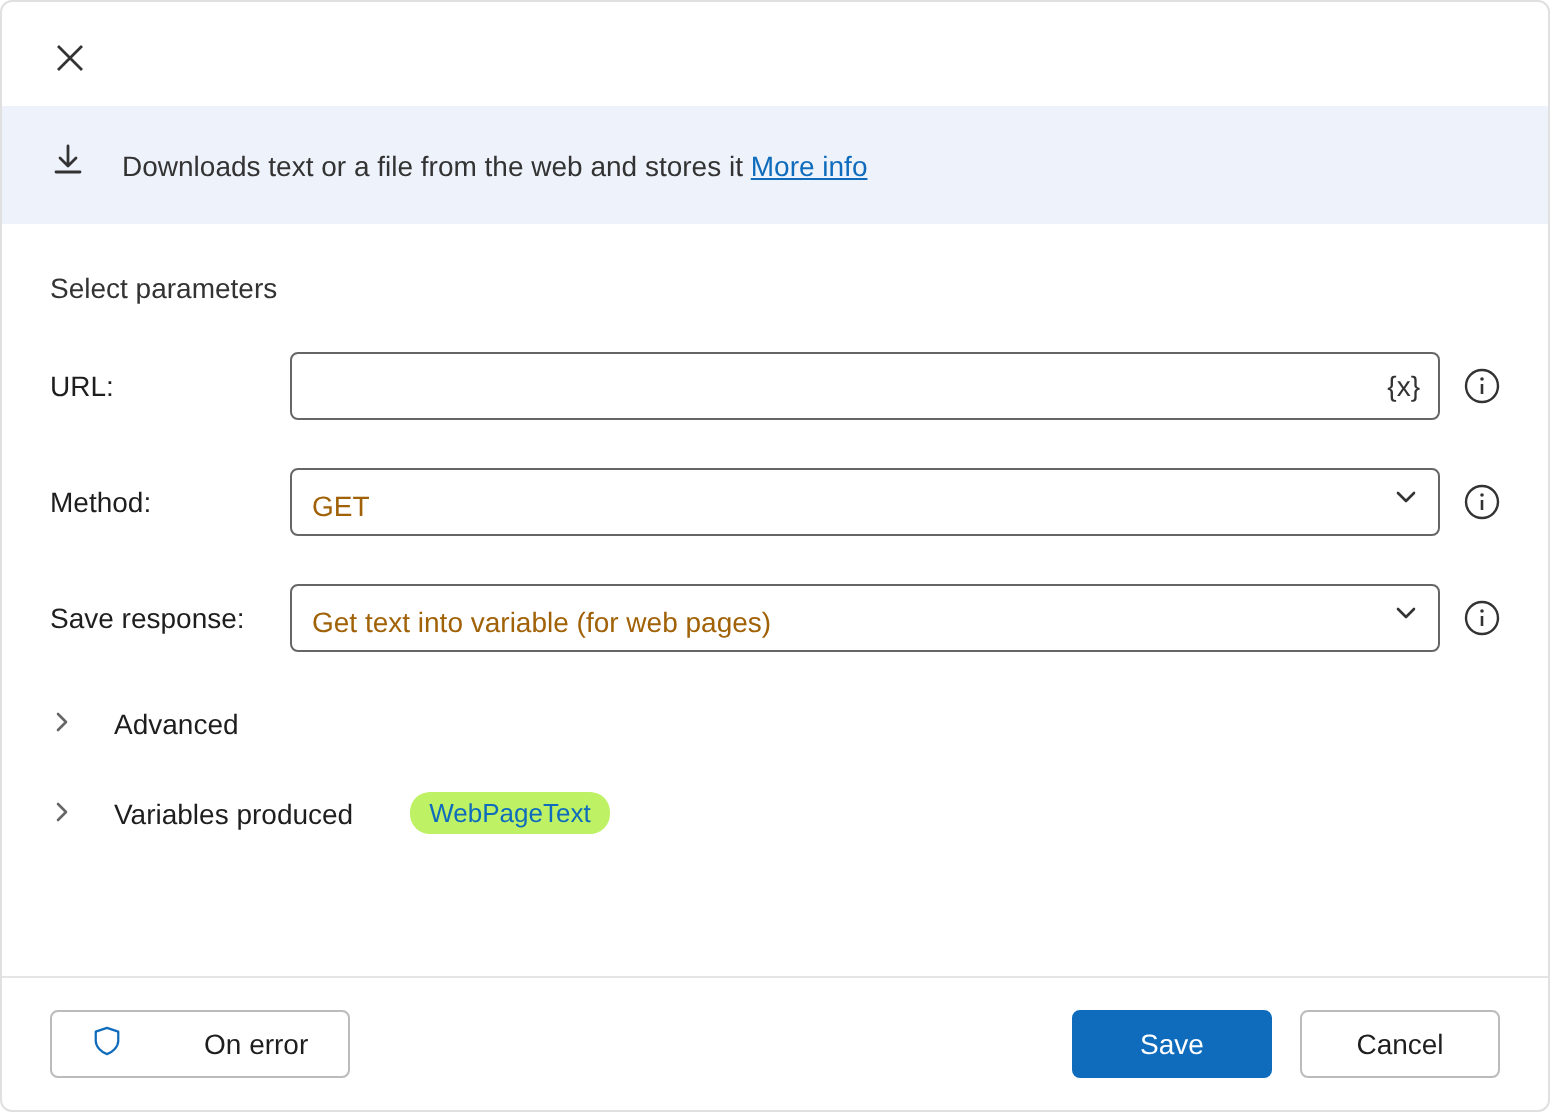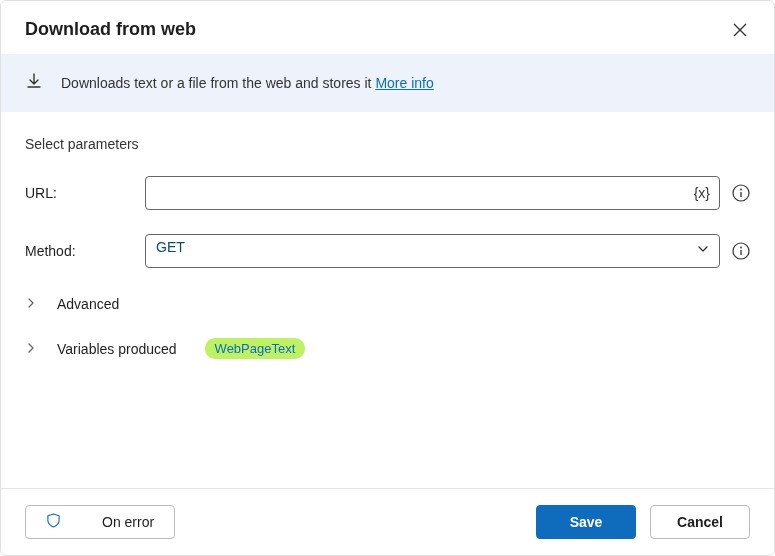--- a/index.html
+++ b/index.html
@@ -98,23 +98,24 @@
       color: #333;
       background: #fff;
     }
     .select-input {
       width: 100%;
       height: 34px;
       border: 1px solid #666;
       border-radius: 4px;
       padding: 4px 36px 0 10px;
       font-size: 14px;
-      color: #0c4a6e;
-      background: #fff;
-      display: flex;
+      color: #a16207;
+      background: #fff;
+      display: flex;
+      align-items: center;
       cursor: pointer;
     }
     .var-icon {
       position: absolute;
       right: 10px;
       top: 50%;
       transform: translateY(-50%);
       font-size: 14px;
       color: #333;
       cursor: pointer;
@@ -165,21 +166,21 @@
     }
     .footer-right {
       display: flex;
       gap: 14px;
     }
     .btn {
       height: 34px;
       padding: 0 20px;
       border-radius: 4px;
       font-size: 14px;
-      font-weight: 700;
+      font-weight: 400;
       cursor: pointer;
       display: flex;
       align-items: center;
       justify-content: center;
       gap: 8px;
       min-width: 100px;
     }
     .btn-secondary {
       background: #fff;
       border: 1px solid #bbb;
@@ -198,21 +199,20 @@
       gap: 41px;
     }
     .shield-icon {
       color: #0f6cbd;
     }
   </style>
 </head>
 <body>
 
 <div class="header">
-  <div class="header-title">Download from web</div>
   <div class="close-btn">
     <svg width="14" height="14" viewBox="0 0 14 14">
         <path d="M1 1 L13 13 M13 1 L1 13" stroke="currentColor" stroke-width="1.4" fill="none"></path>
       </svg>
   </div>
 </div>
 
 <div class="info-banner">
   <span class="download-icon">
     <svg width="18" height="18" viewBox="0 0 18 18">
@@ -256,20 +256,40 @@
     </div>
     <span class="info-icon">
       <svg width="18" height="18" viewBox="0 0 18 18">
           <circle cx="9" cy="9" r="8" stroke="currentColor" stroke-width="1.2" fill="none"></circle>
           <circle cx="9" cy="5.5" r="0.9" fill="currentColor"></circle>
           <path d="M9 8 L9 13" stroke="currentColor" stroke-width="1.3"></path>
         </svg>
     </span>
   </div>
 
+  <div class="field-row">
+    <div class="field-label">Save response:</div>
+    <div class="field-input-wrap">
+      <div class="select-input">
+        <span>Get text into variable (for web pages)</span>
+      </div>
+      <span class="chevron-icon">
+        <svg width="14" height="14" viewBox="0 0 14 14">
+            <path d="M3 5 L7 9 L11 5" stroke="currentColor" stroke-width="1.3" fill="none" stroke-linecap="round" stroke-linejoin="round"></path>
+          </svg>
+      </span>
+    </div>
+    <span class="info-icon">
+      <svg width="18" height="18" viewBox="0 0 18 18">
+          <circle cx="9" cy="9" r="8" stroke="currentColor" stroke-width="1.2" fill="none"></circle>
+          <circle cx="9" cy="5.5" r="0.9" fill="currentColor"></circle>
+          <path d="M9 8 L9 13" stroke="currentColor" stroke-width="1.3"></path>
+        </svg>
+    </span>
+  </div>
 
   <div class="collapsible">
     <span class="chev">
       <svg width="12" height="12" viewBox="0 0 12 12">
           <path d="M4 2 L8 6 L4 10" stroke="currentColor" stroke-width="1.3" fill="none" stroke-linecap="round" stroke-linejoin="round"></path>
         </svg>
     </span>
     <span>Advanced</span>
   </div>
 

